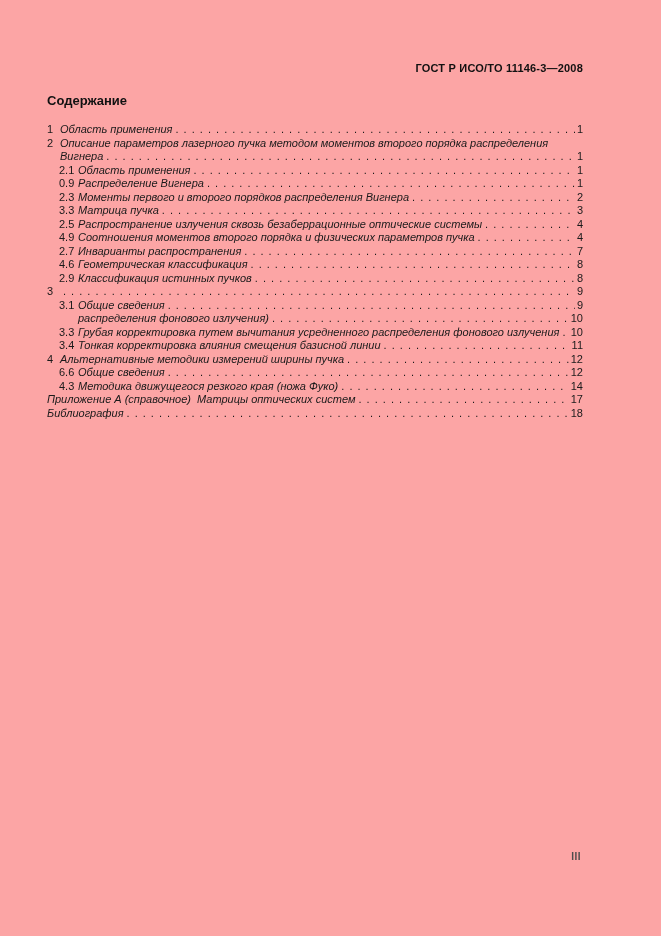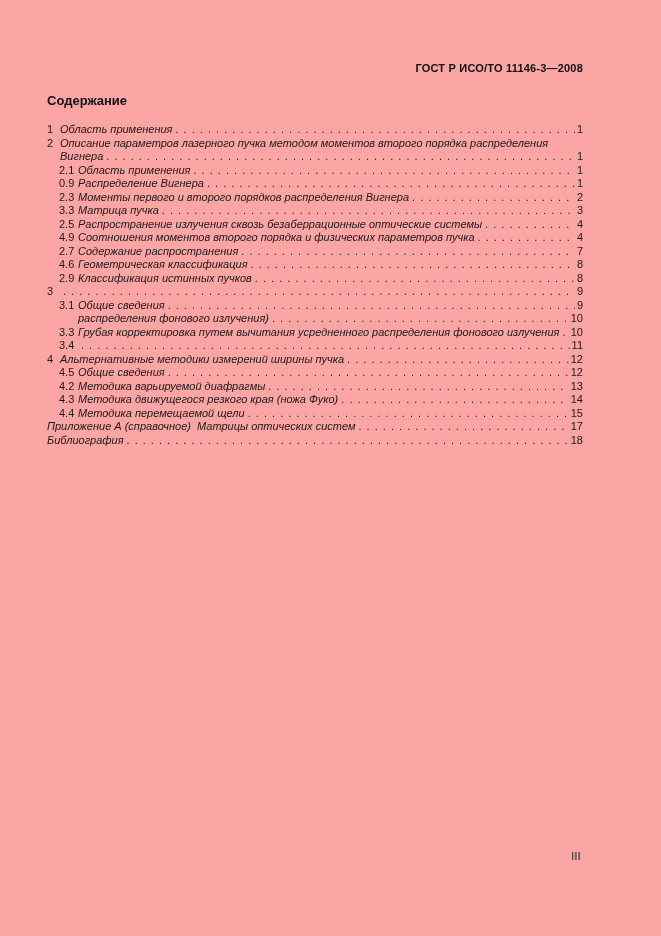--- a/index.html
+++ b/index.html
@@ -95,32 +95,30 @@
     <div class="toc" id="toc">
         <div class="toc-row lvl0"><span class="num">1</span><span class="txt">Область применения</span><span class="dots"></span><span class="pg">1</span></div>
         <div class="toc-row lvl0"><span class="num">2</span><span class="txt">Описание параметров лазерного пучка методом моментов второго порядка распределения</span></div>
         <div class="toc-row wrap0"><span class="txt">Вигнера</span><span class="dots"></span><span class="pg">1</span></div>
         <div class="toc-row lvl1"><span class="num">2.1</span><span class="txt">Область применения</span><span class="dots"></span><span class="pg">1</span></div>
         <div class="toc-row lvl1"><span class="num">0.9</span><span class="txt">Распределение Вигнера</span><span class="dots"></span><span class="pg">1</span></div>
         <div class="toc-row lvl1"><span class="num">2.3</span><span class="txt">Моменты первого и второго порядков распределения Вигнера</span><span class="dots"></span><span class="pg">2</span></div>
         <div class="toc-row lvl1"><span class="num">3.3</span><span class="txt">Матрица пучка</span><span class="dots"></span><span class="pg">3</span></div>
         <div class="toc-row lvl1"><span class="num">2.5</span><span class="txt">Распространение излучения сквозь безаберрационные оптические системы</span><span class="dots"></span><span class="pg">4</span></div>
         <div class="toc-row lvl1"><span class="num">4.9</span><span class="txt">Соотношения моментов второго порядка и физических параметров пучка</span><span class="dots"></span><span class="pg">4</span></div>
-        <div class="toc-row lvl1"><span class="num">2.7</span><span class="txt">Содержание распространения</span><span class="dots"></span><span class="pg">7</span></div>
+        <div class="toc-row lvl1"><span class="num">2.7</span><span class="txt">Инварианты распространения</span><span class="dots"></span><span class="pg">7</span></div>
         <div class="toc-row lvl1"><span class="num">4.6</span><span class="txt">Геометрическая классификация</span><span class="dots"></span><span class="pg">8</span></div>
         <div class="toc-row lvl1"><span class="num">2.9</span><span class="txt">Классификация истинных пучков</span><span class="dots"></span><span class="pg">8</span></div>
         <div class="toc-row lvl0"><span class="num">3</span><span class="dots"></span><span class="pg">9</span></div>
         <div class="toc-row lvl1"><span class="num">3.1</span><span class="txt">Общие сведения</span><span class="dots"></span><span class="pg">9</span></div>
         <div class="toc-row wrap1"><span class="txt">распределения фонового излучения)</span><span class="dots"></span><span class="pg">10</span></div>
         <div class="toc-row lvl1"><span class="num">3.3</span><span class="txt">Грубая корректировка путем вычитания усредненного распределения фонового излучения</span><span class="dots"></span><span class="pg">10</span></div>
-        <div class="toc-row lvl1"><span class="num">3.4</span><span class="dots"></span><span class="pg">11</span></div>
+        <div class="toc-row lvl1"><span class="num">3.4</span><span class="txt">Тонкая корректировка влияния смещения базисной линии</span><span class="dots"></span><span class="pg">11</span></div>
         <div class="toc-row lvl0"><span class="num">4</span><span class="txt">Альтернативные методики измерений ширины пучка</span><span class="dots"></span><span class="pg">12</span></div>
-        <div class="toc-row lvl1"><span class="num">4.5</span><span class="txt">Общие сведения</span><span class="dots"></span><span class="pg">12</span></div>
-        <div class="toc-row lvl1"><span class="num">4.2</span><span class="txt">Методика варьируемой диафрагмы</span><span class="dots"></span><span class="pg">13</span></div>
+        <div class="toc-row lvl1"><span class="num">6.6</span><span class="txt">Общие сведения</span><span class="dots"></span><span class="pg">12</span></div>
         <div class="toc-row lvl1"><span class="num">4.3</span><span class="txt">Методика движущегося резкого края (ножа Фуко)</span><span class="dots"></span><span class="pg">14</span></div>
-        <div class="toc-row lvl1"><span class="num">4.4</span><span class="txt">Методика перемещаемой щели</span><span class="dots"></span><span class="pg">15</span></div>
         <div class="toc-row lvl0"><span class="txt">Приложение А (справочное)  Матрицы оптических систем</span><span class="dots"></span><span class="pg">17</span></div>
         <div class="toc-row lvl0"><span class="txt">Библиография</span><span class="dots"></span><span class="pg">18</span></div>
       </div>
   </div>
 
   <div class="page-number">III</div>
 </div>
 
 </body></html>

